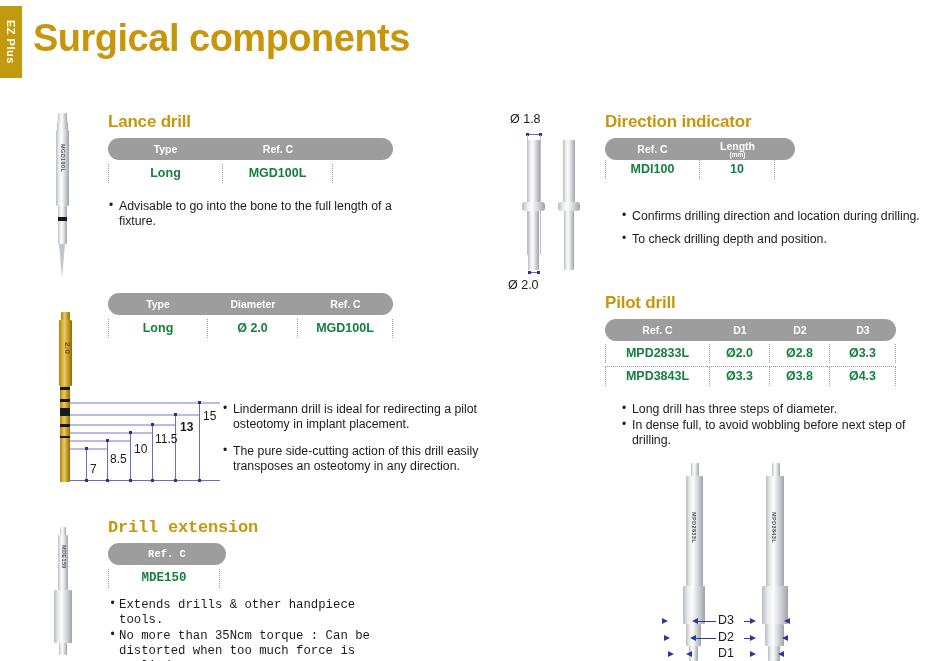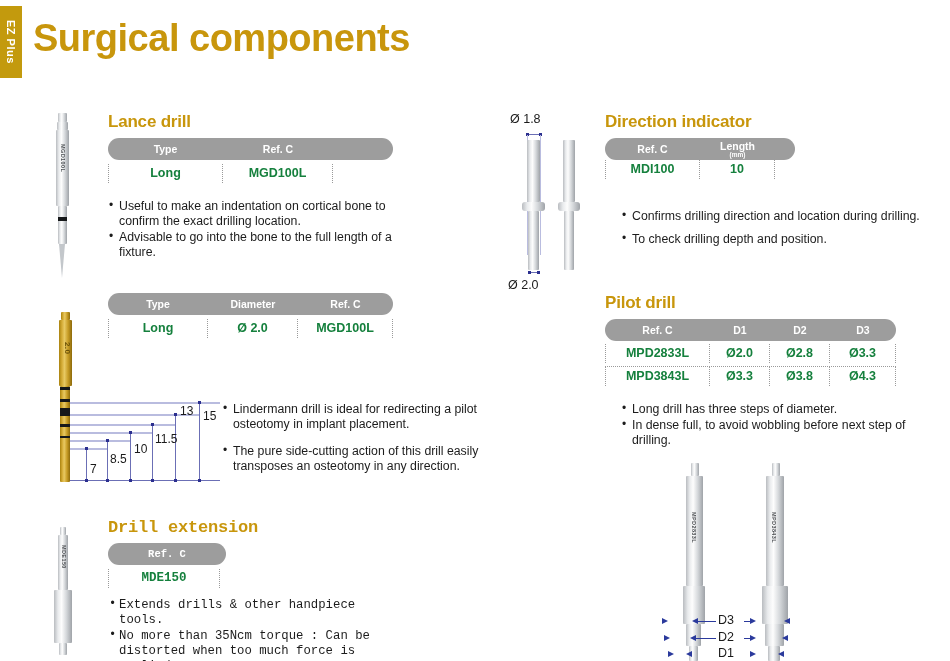--- a/index.html
+++ b/index.html
@@ -124,21 +124,20 @@
     <div class="pill-head">
       <span class="cell" style="width:115px;">Type</span>
       <span class="cell" style="width:110px;">Ref. C</span>
       <span class="cell" style="width:60px;"></span>
     </div>
     <div class="tbl-row" style="margin-top:4px;">
       <span class="cell first" style="width:115px;">Long</span>
       <span class="cell" style="width:110px;">MGD100L</span>
     </div>
     <div class="bullets" style="margin-top:12px;">
-      <div class="bullet">Useful to make an indentation on cortical bone to confirm the exact drilling location.</div>
       <div class="bullet">Advisable to go into the bone to the full length of a fixture.</div>
     </div>
   </div>
 
   <div class="tool" style="left:52px; top:113px; width:22px; height:165px;">
     <div class="shaft" style="left:6px; top:0px; width:9px; height:9px;"></div>
     <div class="shaft" style="left:5px; top:9px; width:11px; height:8px;"></div>
     <div class="shaft" style="left:4px; top:17px; width:13px; height:76px;">
       <span class="engrave" style="left:4px; top:14px;">MGD100L</span>
     </div>
@@ -206,21 +205,21 @@
     <div class="dimnode" style="left:44px;  top:79px;"></div>
     <div class="dimnode" style="left:67px;  top:79px;"></div>
     <div class="dimnode" style="left:89px;  top:79px;"></div>
     <div class="dimnode" style="left:112px; top:79px;"></div>
     <div class="dimnode" style="left:136px; top:79px;"></div>
 
     <div class="dimlabel" style="left:28px;  top:62px;">7</div>
     <div class="dimlabel" style="left:48px;  top:52px;">8.5</div>
     <div class="dimlabel" style="left:72px;  top:42px;">10</div>
     <div class="dimlabel" style="left:93px;  top:32px;">11.5</div>
-    <div class="dimlabel" style="left:118px; top:4px;">13</div>
+    <div class="dimlabel" style="left:118px; top:20px;font-weight:bold;">13</div>
     <div class="dimlabel" style="left:141px; top:9px;">15</div>
   </div>
 
   <div style="position:absolute; left:108px; top:518px; width:290px;font-family:Liberation Mono, monospace;">
     <div class="section-title">Drill extension</div>
     <div class="pill-head" style="width:118px;">
       <span class="cell" style="width:118px;">Ref. C</span>
     </div>
     <div class="tbl-row" style="margin-top:4px;">
       <span class="cell first" style="width:112px;">MDE150</span>

